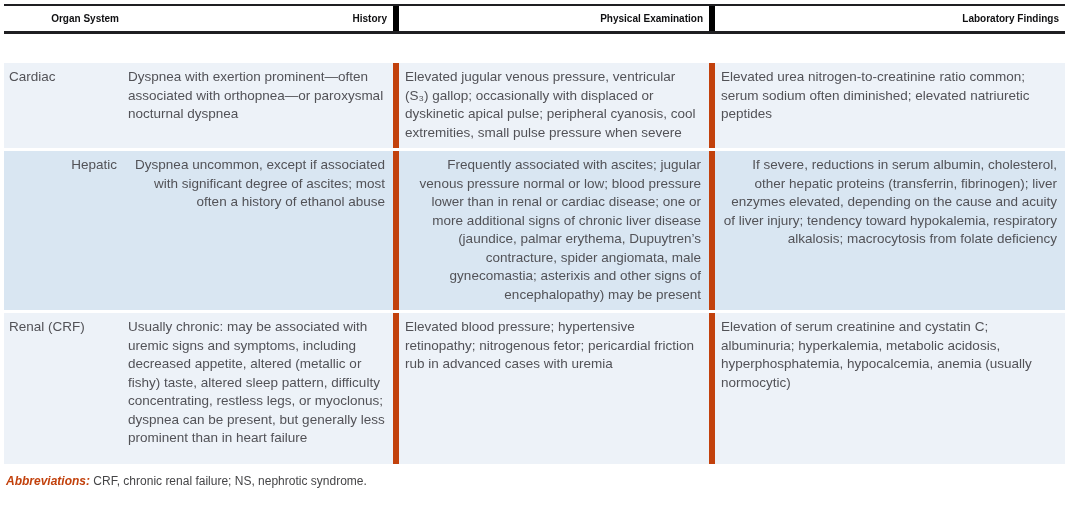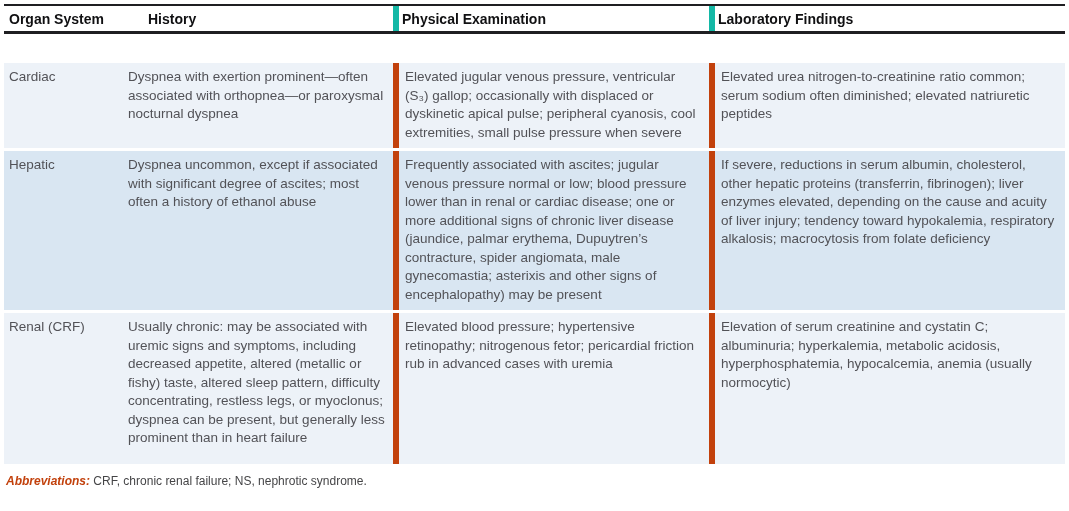--- a/index.html
+++ b/index.html
@@ -18,39 +18,39 @@
     padding:4px 4px 0 4px;
   }
   .rule-top{height:2px;background:var(--rule);}
   .rule-header{height:3px;background:var(--rule);}
   .grid-row{
     display:grid;
     grid-template-columns:121px 268px 316px 1fr;
   }
   .thead{padding:0;}
   .th{
-    font-size:14px;font-weight:bold;color:var(--header-text);
-    padding:4px 6px 3px 0;line-height:18px;
+    font-size:10px;font-weight:bold;color:var(--header-text);
+    padding:4px 6px 3px 0;line-height:18px;text-align:right;
   }
   .th.c1{padding-left:5px;}
   .th.c2{padding-left:3px;margin-left:20px;}
-  .th.c3,.th.c4{border-left:6px solid #14b8a6;padding-left:3px;}
+  .th.c3,.th.c4{border-left:6px solid #000000;padding-left:3px;}
   .tbody{margin-top:2px;}
   .trow .cell{
     font-size:13.5px;line-height:18.5px;color:var(--body-text);
     padding:5px 8px 6px 0;
   }
   .trow.shade-light .cell{background:var(--row-light);}
   .trow.shade-dark  .cell{background:var(--row-dark);}
   .trow .c1{padding-left:5px;}
   .trow .c2{padding-left:3px;}
   .trow .c3,.trow .c4{border-left:6px solid #c2410c;padding-left:6px;}
   .trow + .trow{margin-top:3px;}
   .r0{min-height:73px;margin-top:29px;}
-  .r1{min-height:151px;}
+  .r1{min-height:151px;text-align:right;}
   .r2{min-height:151px;}
   .r3{min-height:40px;}
   .footnotes{margin-top:10px;padding-left:2px;}
   .footnote{font-size:12px;line-height:15px;color:var(--footnote-text);}
   .fn-label{font-weight:bold;font-style:italic;color:#c2410c;}
 </style>
 </head>
 <body>
 
 <div class="page">

